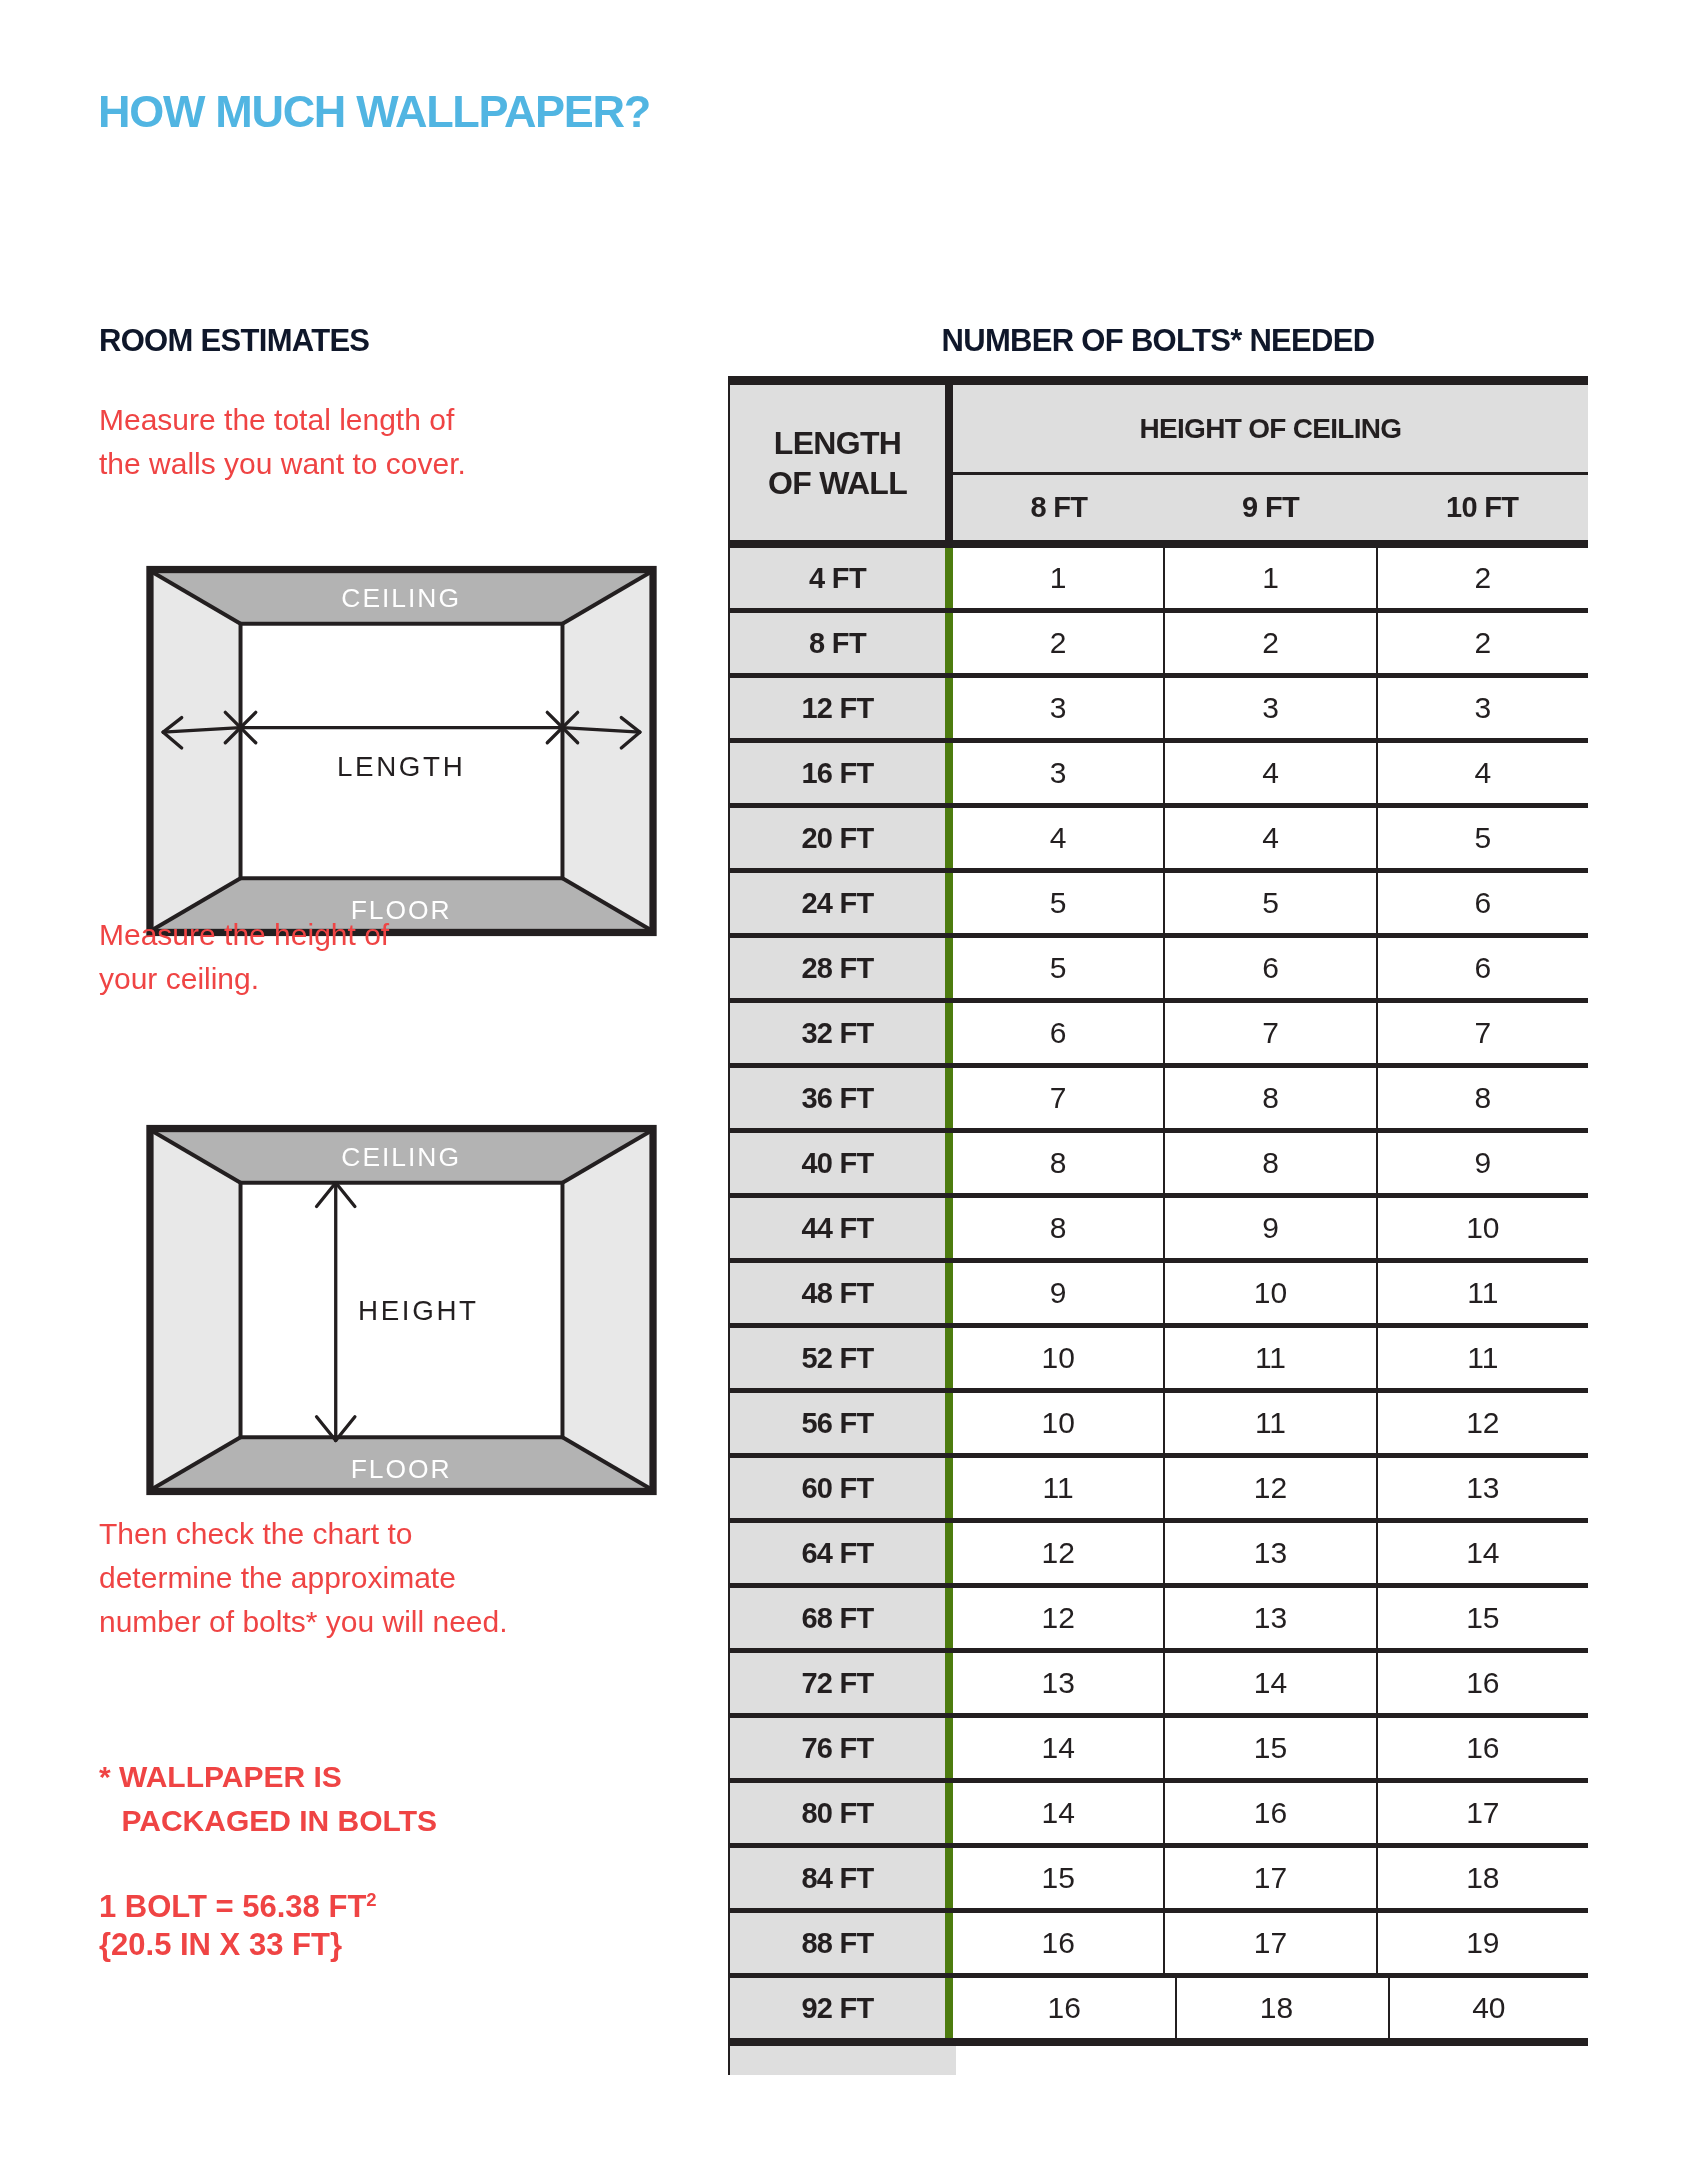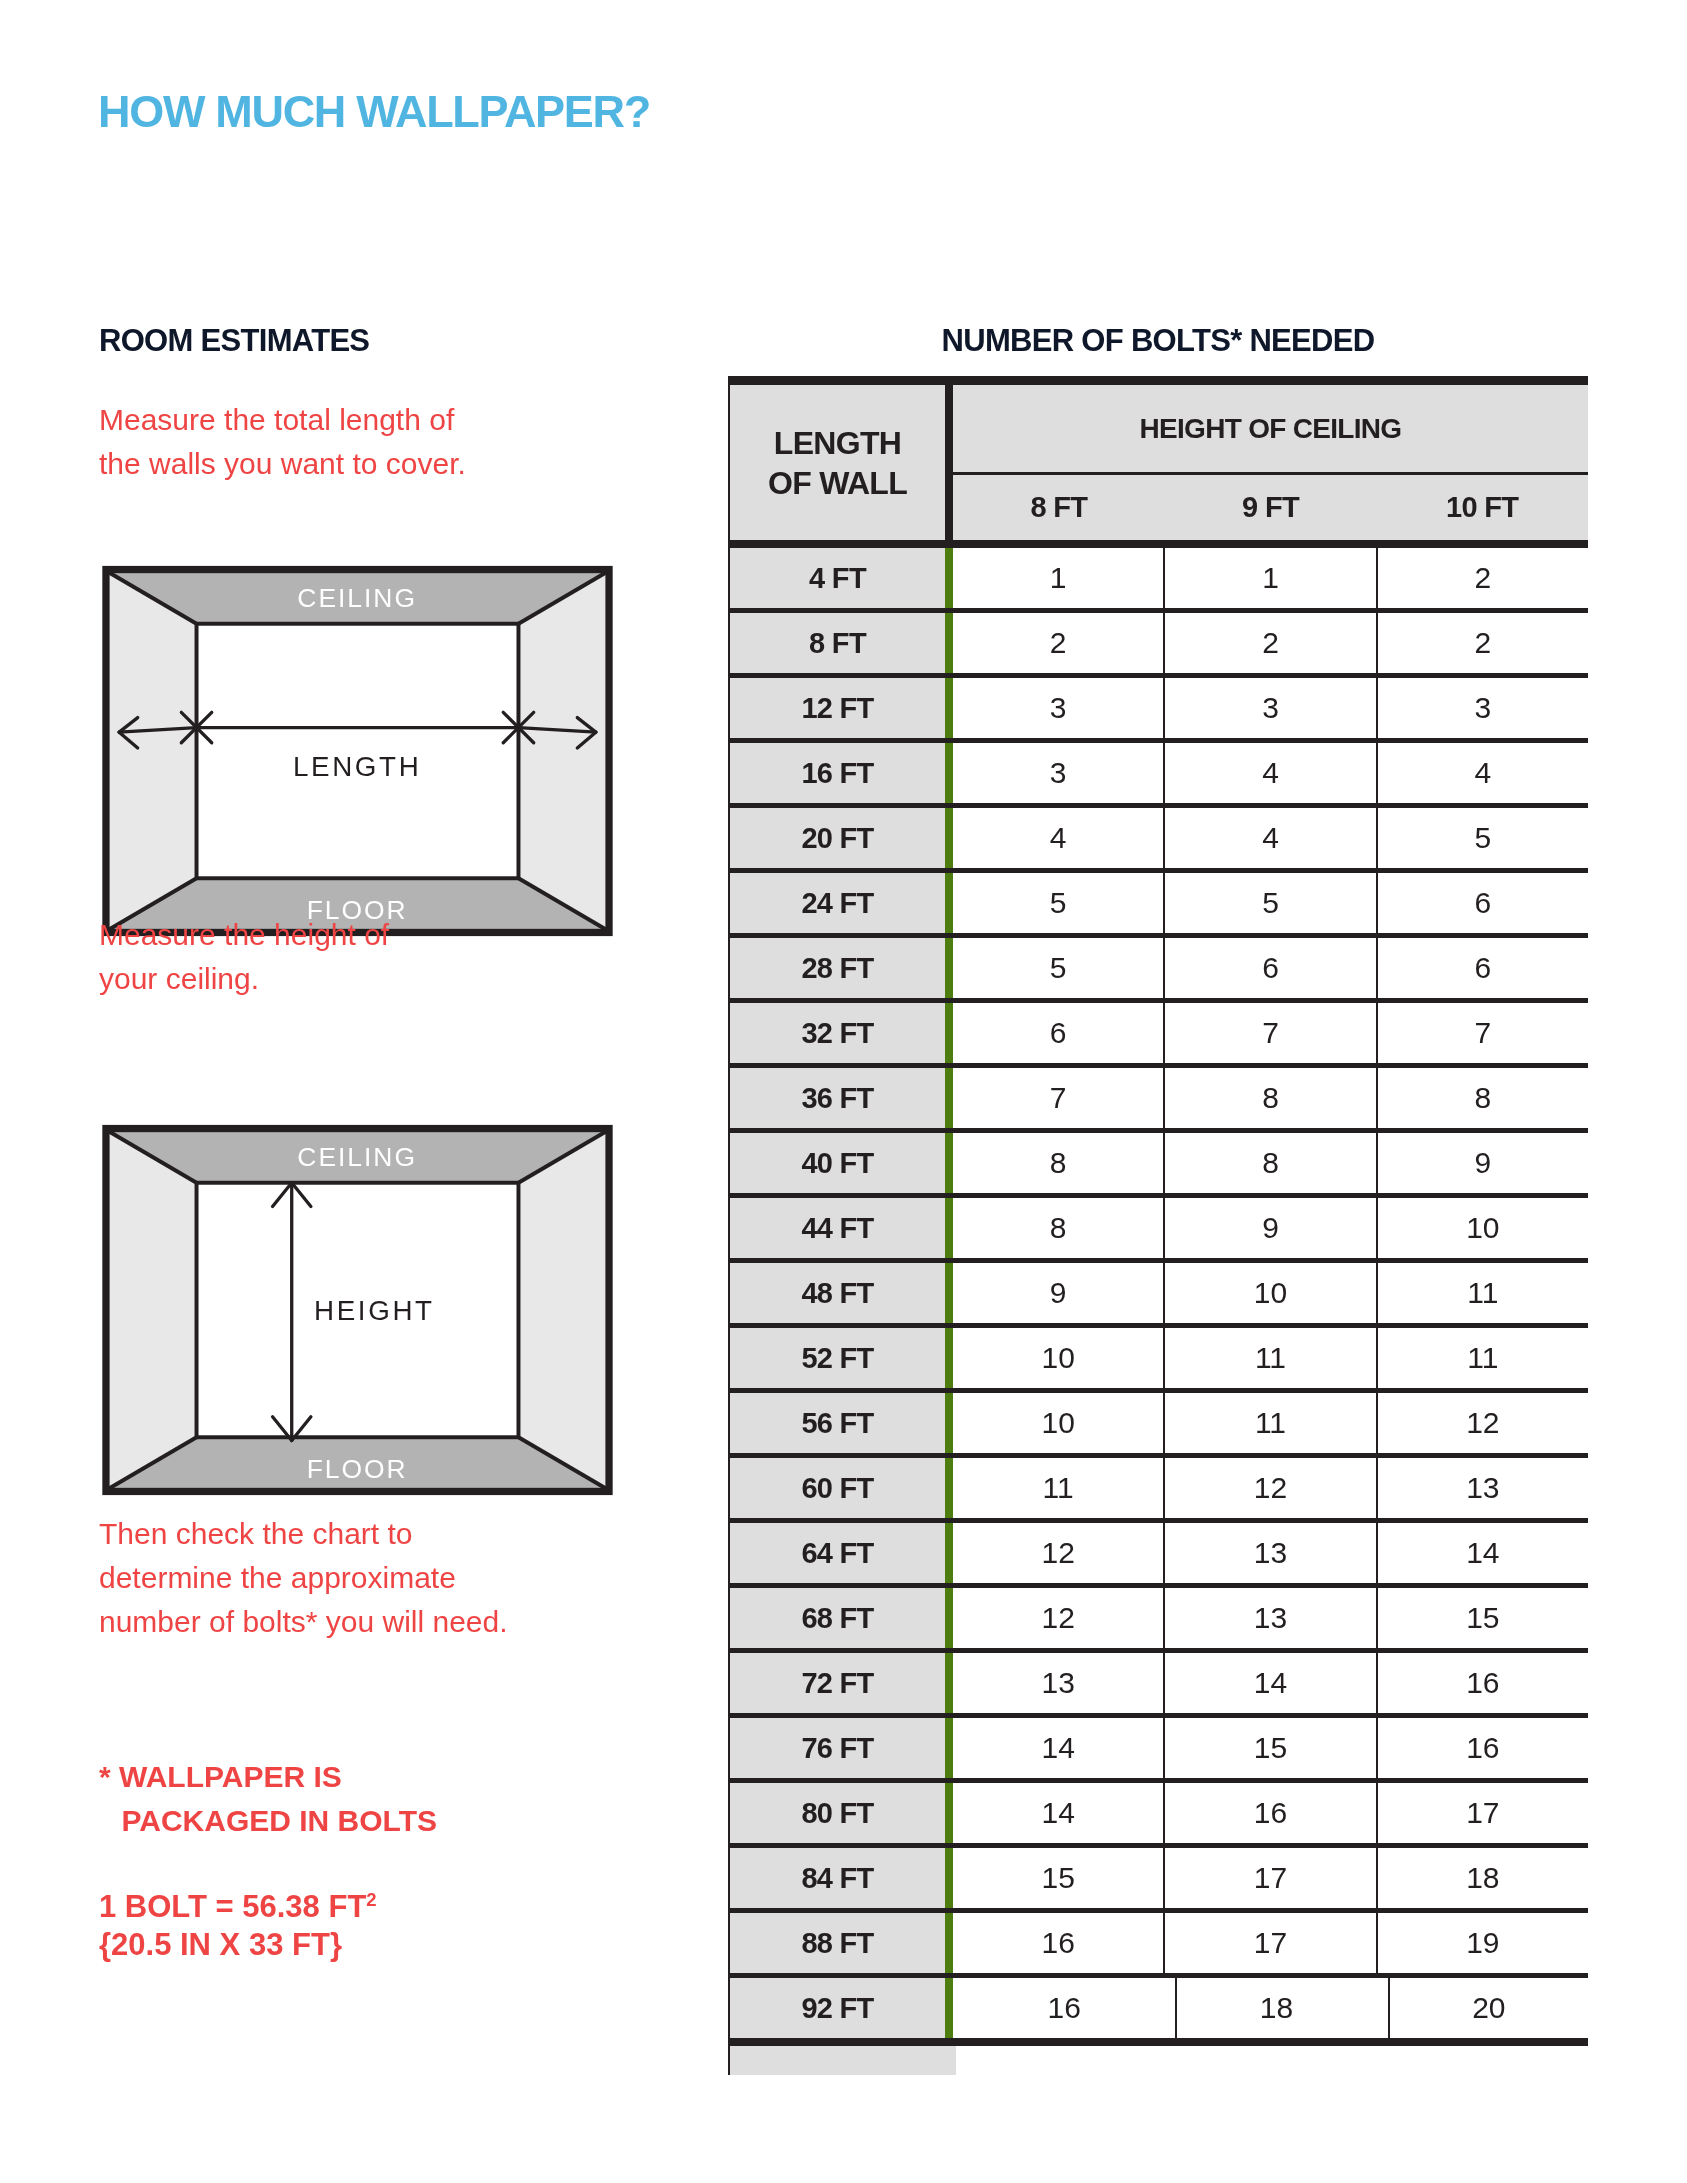--- a/index.html
+++ b/index.html
@@ -26,21 +26,21 @@
   .step1 { top:398px; }
   .step2 { top:913px; }
   .step3 { top:1512px; }
   .footnote { top:1755px; font-weight:bold; font-size:30px; line-height:44px; }
   .footnote .indent { padding-left:22.5px; }
   .bolt-eq  { top:1878px; font-weight:bold; font-size:31px; }
   .bolt-eq sup { font-size:18.5px; vertical-align:super; }
   .bolt-dim { top:1923px; font-weight:bold; font-size:31px; }
 
   
-  .diagram { width:511px; height:430px; }
+  .diagram { width:511px; height:430px;margin-left:44px; }
   .diagram1 { left:102px; top:536px; }
   .diagram2 { left:102px; top:1095px; }
   .diagram svg { display:block; width:100%; height:100%; }
   .diag-room-label { font-size:40px; letter-spacing:3px; fill:#ffffff; font-family:"Liberation Sans","DejaVu Sans",sans-serif; }
   .diag-measure-label { font-size:42px; letter-spacing:4px; fill:#231F20; font-family:"Liberation Sans","DejaVu Sans",sans-serif; }
 
   
   .bolt-table {
     left:728px; top:376px; width:860px;
     border-left:2.6px solid #231F20;
@@ -340,20 +340,20 @@
     <div class="t-rowlabel">88 FT</div>
     <div class="t-cell">16</div>
     <div class="t-cell thin-left">17</div>
     <div class="t-cell thin-left">19</div>
   </div>
 
   <div class="t-row">
     <div class="t-rowlabel">92 FT</div>
     <div class="t-cell">16</div>
     <div class="t-cell thin-left">18</div>
-    <div class="t-cell thin-left">20</div>
+    <div class="t-cell thin-left">40</div>
   </div>
 </div>
     <div class="t-stub"></div>
   </div>
 
 </div>
 
 
 </body></html>

